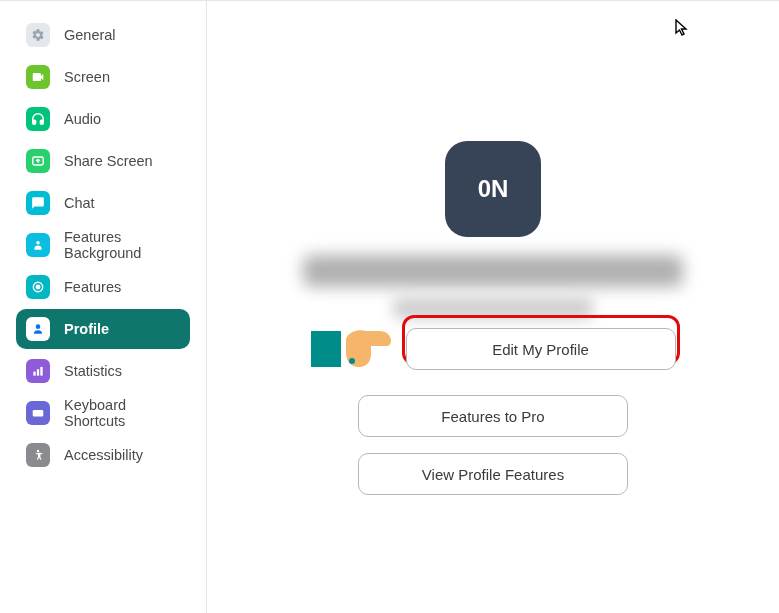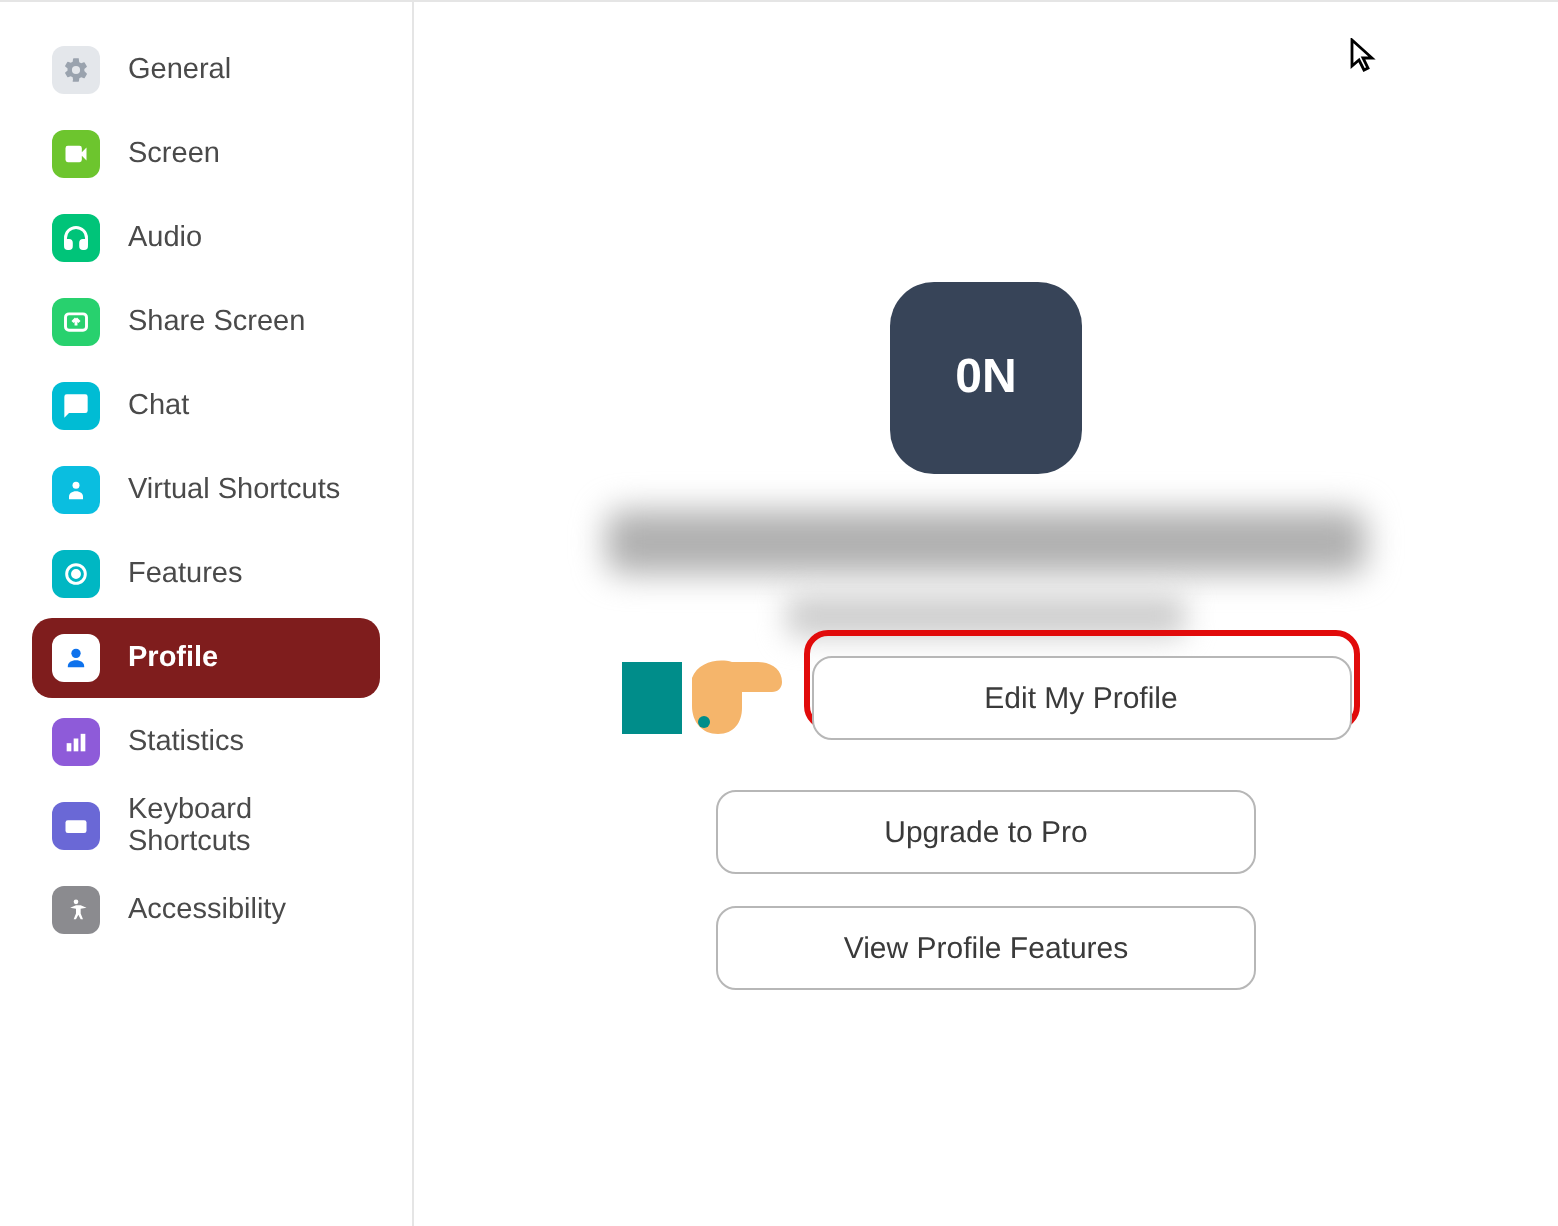--- a/index.html
+++ b/index.html
@@ -29,21 +29,21 @@
       display: flex;
       align-items: center;
       height: 40px;
       border-radius: 10px;
       cursor: pointer;
       padding: 0 10px;
       gap: 14px;
       margin-bottom: 2px;
     }
     .sidebar-item.active {
-      background: #7f1d1d;
+      background: #0f766e;
     }
     .sidebar-item.active .sidebar-label {
       color: #fff;
       font-weight: 600;
     }
     .sidebar-label {
       color: #4a4a4a;
       font-size: 14.5px;
     }
     .icon-box {
@@ -213,21 +213,21 @@
       <span class="sidebar-label">Chat</span>
     </div>
 
     <div class="sidebar-item">
       <span class="icon-box icon-teal2">
         <svg width="14" height="14" viewBox="0 0 24 24" fill="#fff">
             <circle cx="12" cy="8" r="3"></circle>
             <path d="M12 13c-3.5 0-6 2-6 4.5V20h12v-2.5c0-2.5-2.5-4.5-6-4.5z"></path>
           </svg>
       </span>
-      <span class="sidebar-label">Virtual Shortcuts</span>
+      <span class="sidebar-label">Features Background</span>
     </div>
 
     <div class="sidebar-item">
       <span class="icon-box icon-teal3">
         <svg width="14" height="14" viewBox="0 0 24 24" fill="none" stroke="#fff" stroke-width="2.5">
             <circle cx="12" cy="12" r="8"></circle>
             <circle cx="12" cy="12" r="3" fill="#fff"></circle>
           </svg>
       </span>
       <span class="sidebar-label">Features</span>
@@ -299,21 +299,21 @@
         </svg>
       </div>
       <button class="btn highlighted">
         <span>Edit My Profile</span>
       </button>
       <div class="highlight-ring"></div>
     </div>
 
     <div class="btn-stack">
       <button class="btn">
-        <span>Upgrade to Pro</span>
+        <span>Features to Pro</span>
       </button>
       <button class="btn">
         <span>View Profile Features</span>
       </button>
     </div>
 
   </div>
 </div>
 
 </body></html>

